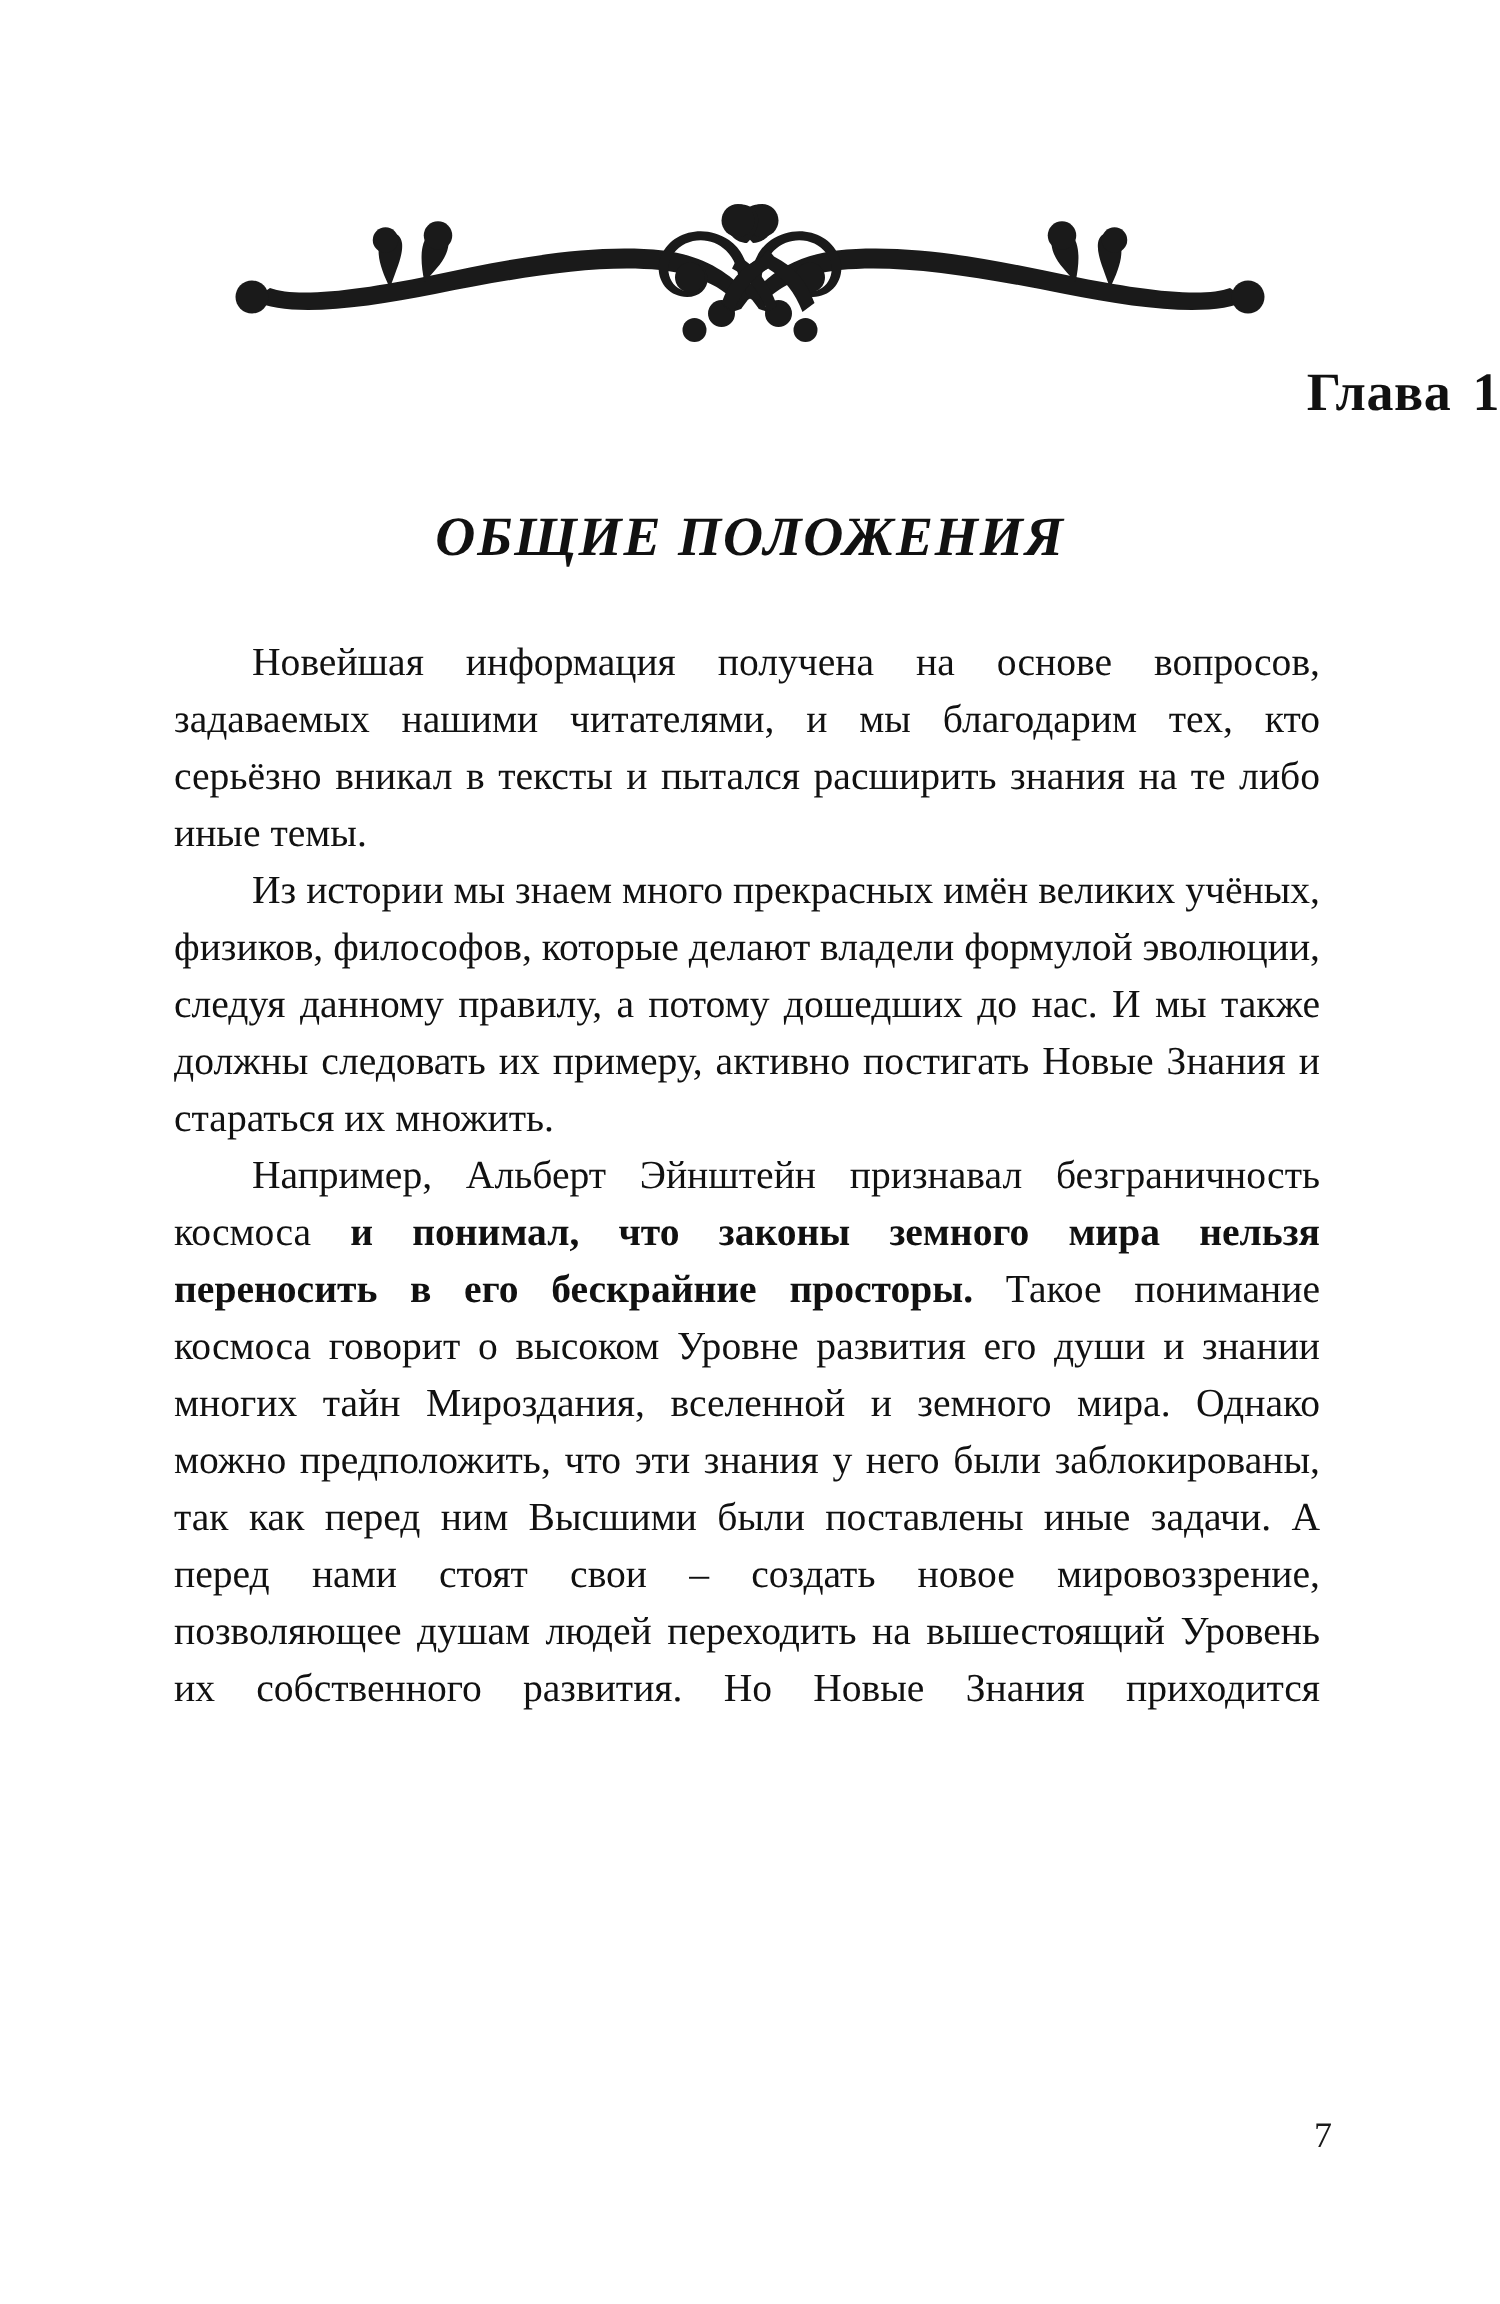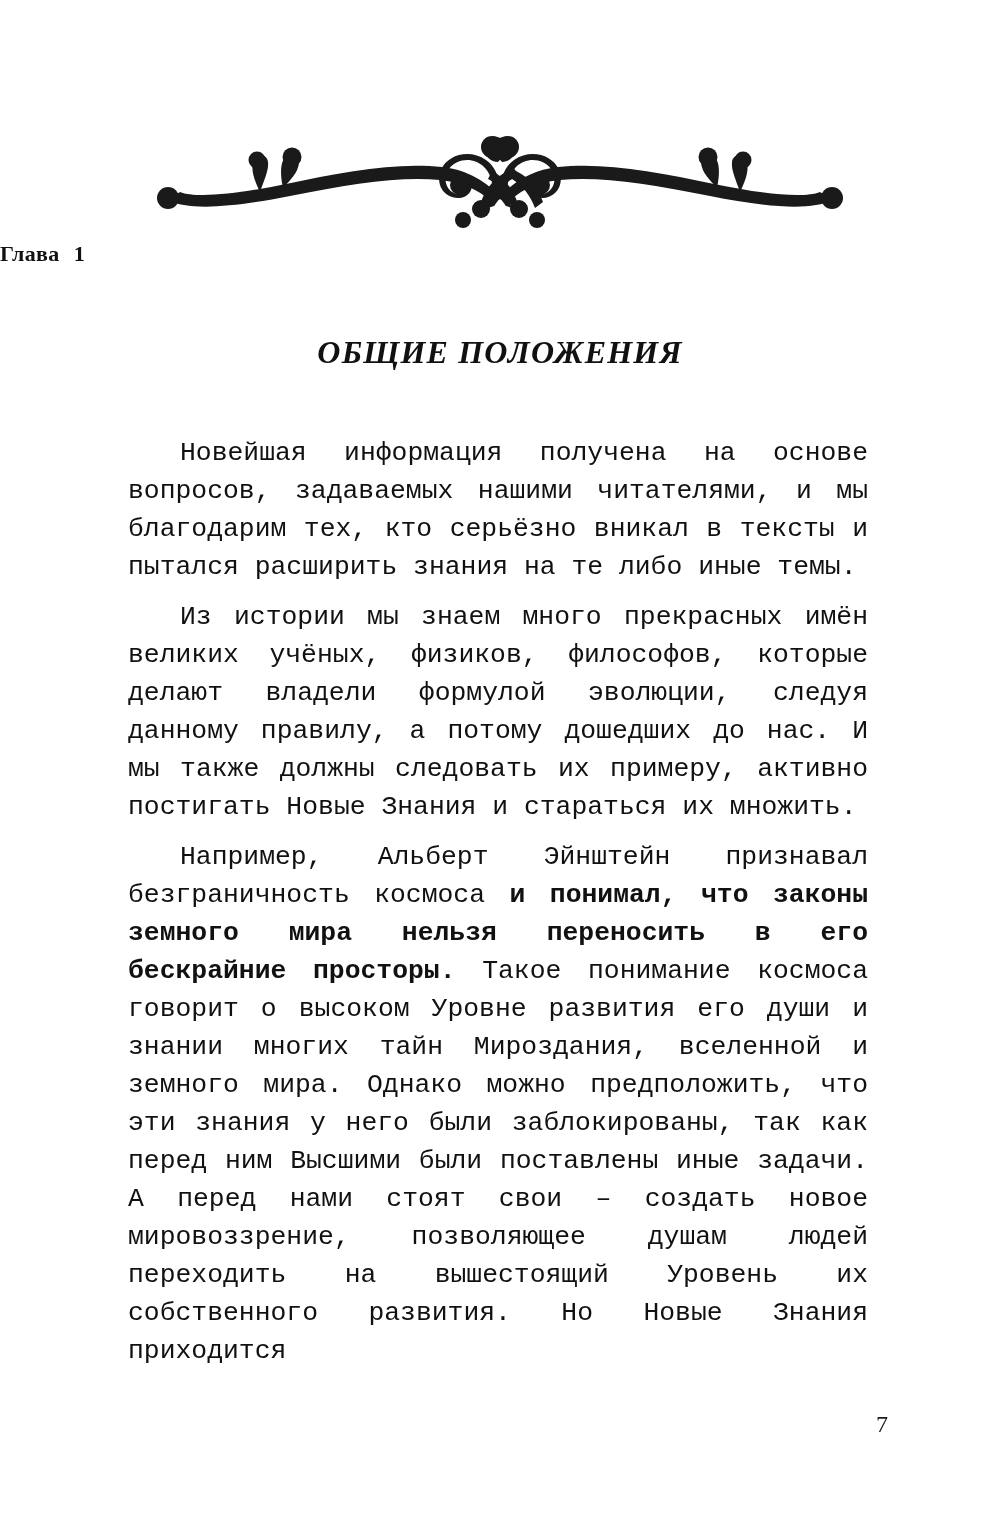--- a/index.html
+++ b/index.html
@@ -38,59 +38,58 @@
     width: 700px;
     height: 104px;
   }
 
   
   .chapter-label {
     position: absolute;
     left: 0;
     top: 243px;
     width: 1000px;
-    text-align: left;
+    text-align: right;
     font-weight: bold;
-    font-size: 22px;
+    font-size: 36px;
     letter-spacing: 0.4px;
     line-height: 1;
   }
   .chapter-label .num {
     margin-left: 14px;
   }
 
   .chapter-title {
     position: absolute;
     left: 0;
     top: 315px;
     width: 1000px;
     text-align: center;
     font-weight: bold;
     font-style: italic;
-    font-size: 32px;
+    font-size: 37px;
     letter-spacing: 1.2px;
     line-height: 1;
   }
 
   
   .body-text {
     position: absolute;
     left: 116px;
     top: 422px;
     width: 764px;
     font-size: 26.4px;
     line-height: 38px;
     text-align: justify;
     text-justify: inter-word;
     hyphens: manual;
   }
   .body-text p {
-    margin: 12px;
+    margin: 0;
     text-indent: 52px;
-    font-family: Liberation Mono, monospace;
   }
   .body-text p:last-child {
     text-align-last: justify;
   }
   .body-text b {
     font-weight: bold;
   }
 
   
   .page-number {

